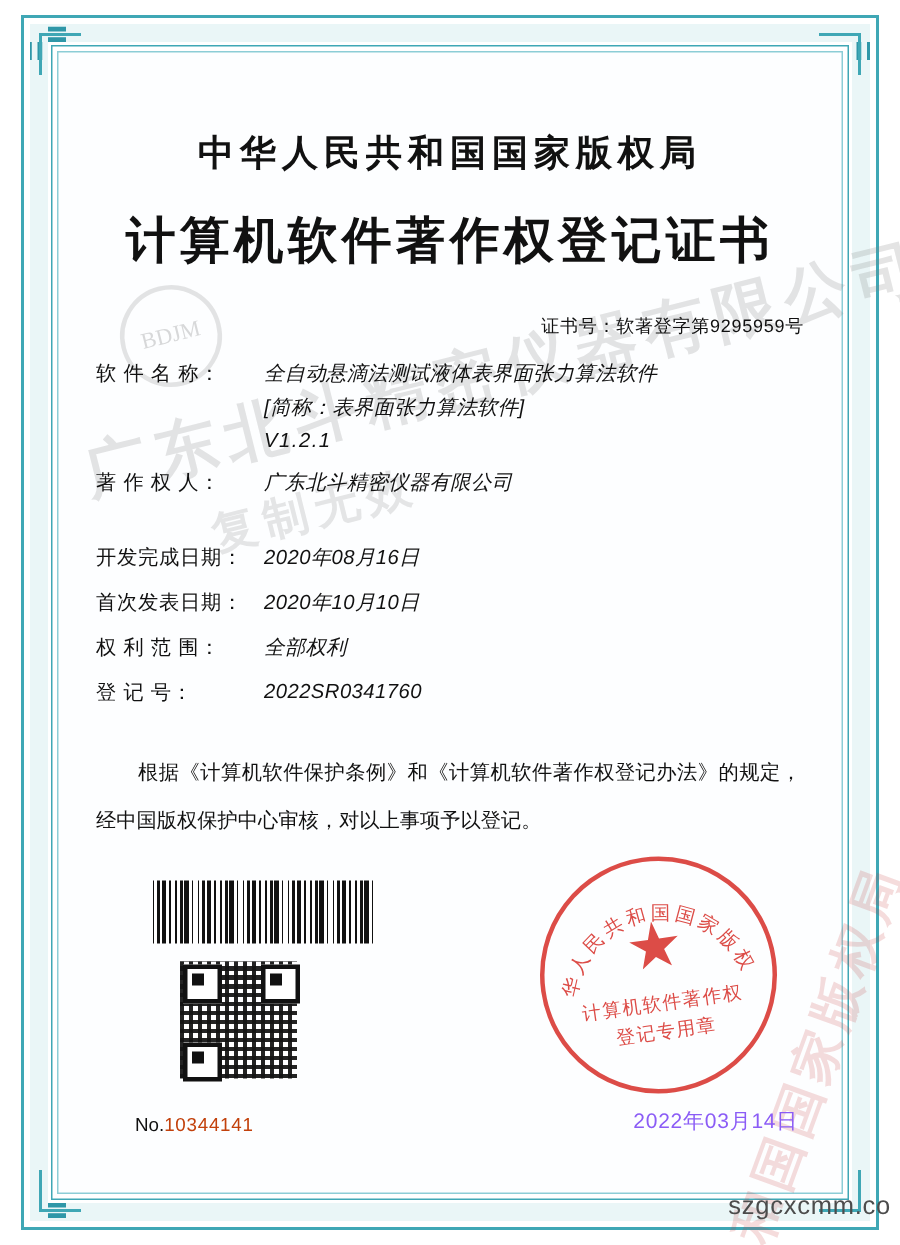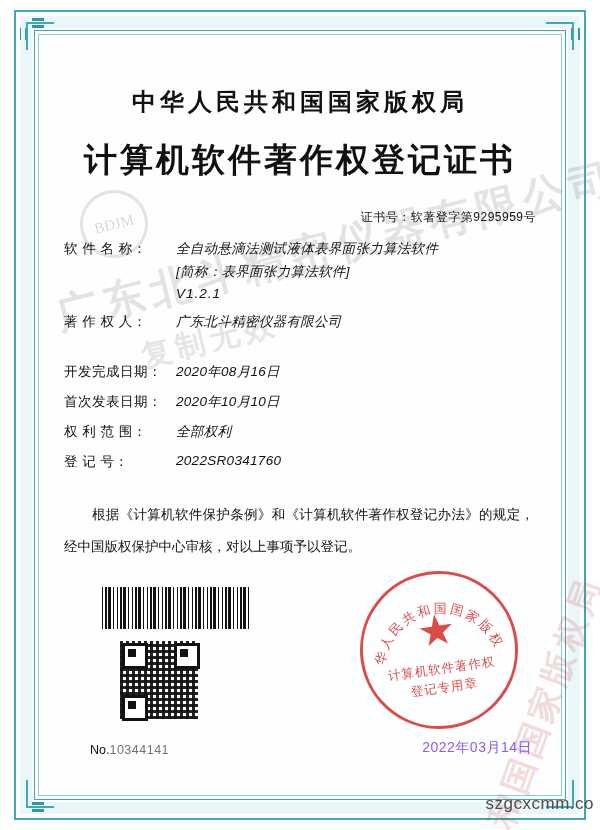--- a/index.html
+++ b/index.html
@@ -194,21 +194,21 @@
   .qr-eye.a { left: 80px; top: 62px; }
   .qr-eye.b { left: 132px; top: 62px; }
   .qr-eye.c { left: 80px; top: 114px; }
 
   .serial {
     position: absolute;
     left: 48px; bottom: 14px;
     font-size: 12.5px;
     color: #111;
   }
-  .serial .num { color: #737373; letter-spacing: 0.5px; }
+  .serial .num { color: #c2410c; letter-spacing: 0.5px; }
 
   .issue-date {
     position: absolute;
     right: 26px; bottom: 14px;
     font-size: 14px;
     color: #8b5cf6;
     letter-spacing: 0.5px;
   }
 
   

